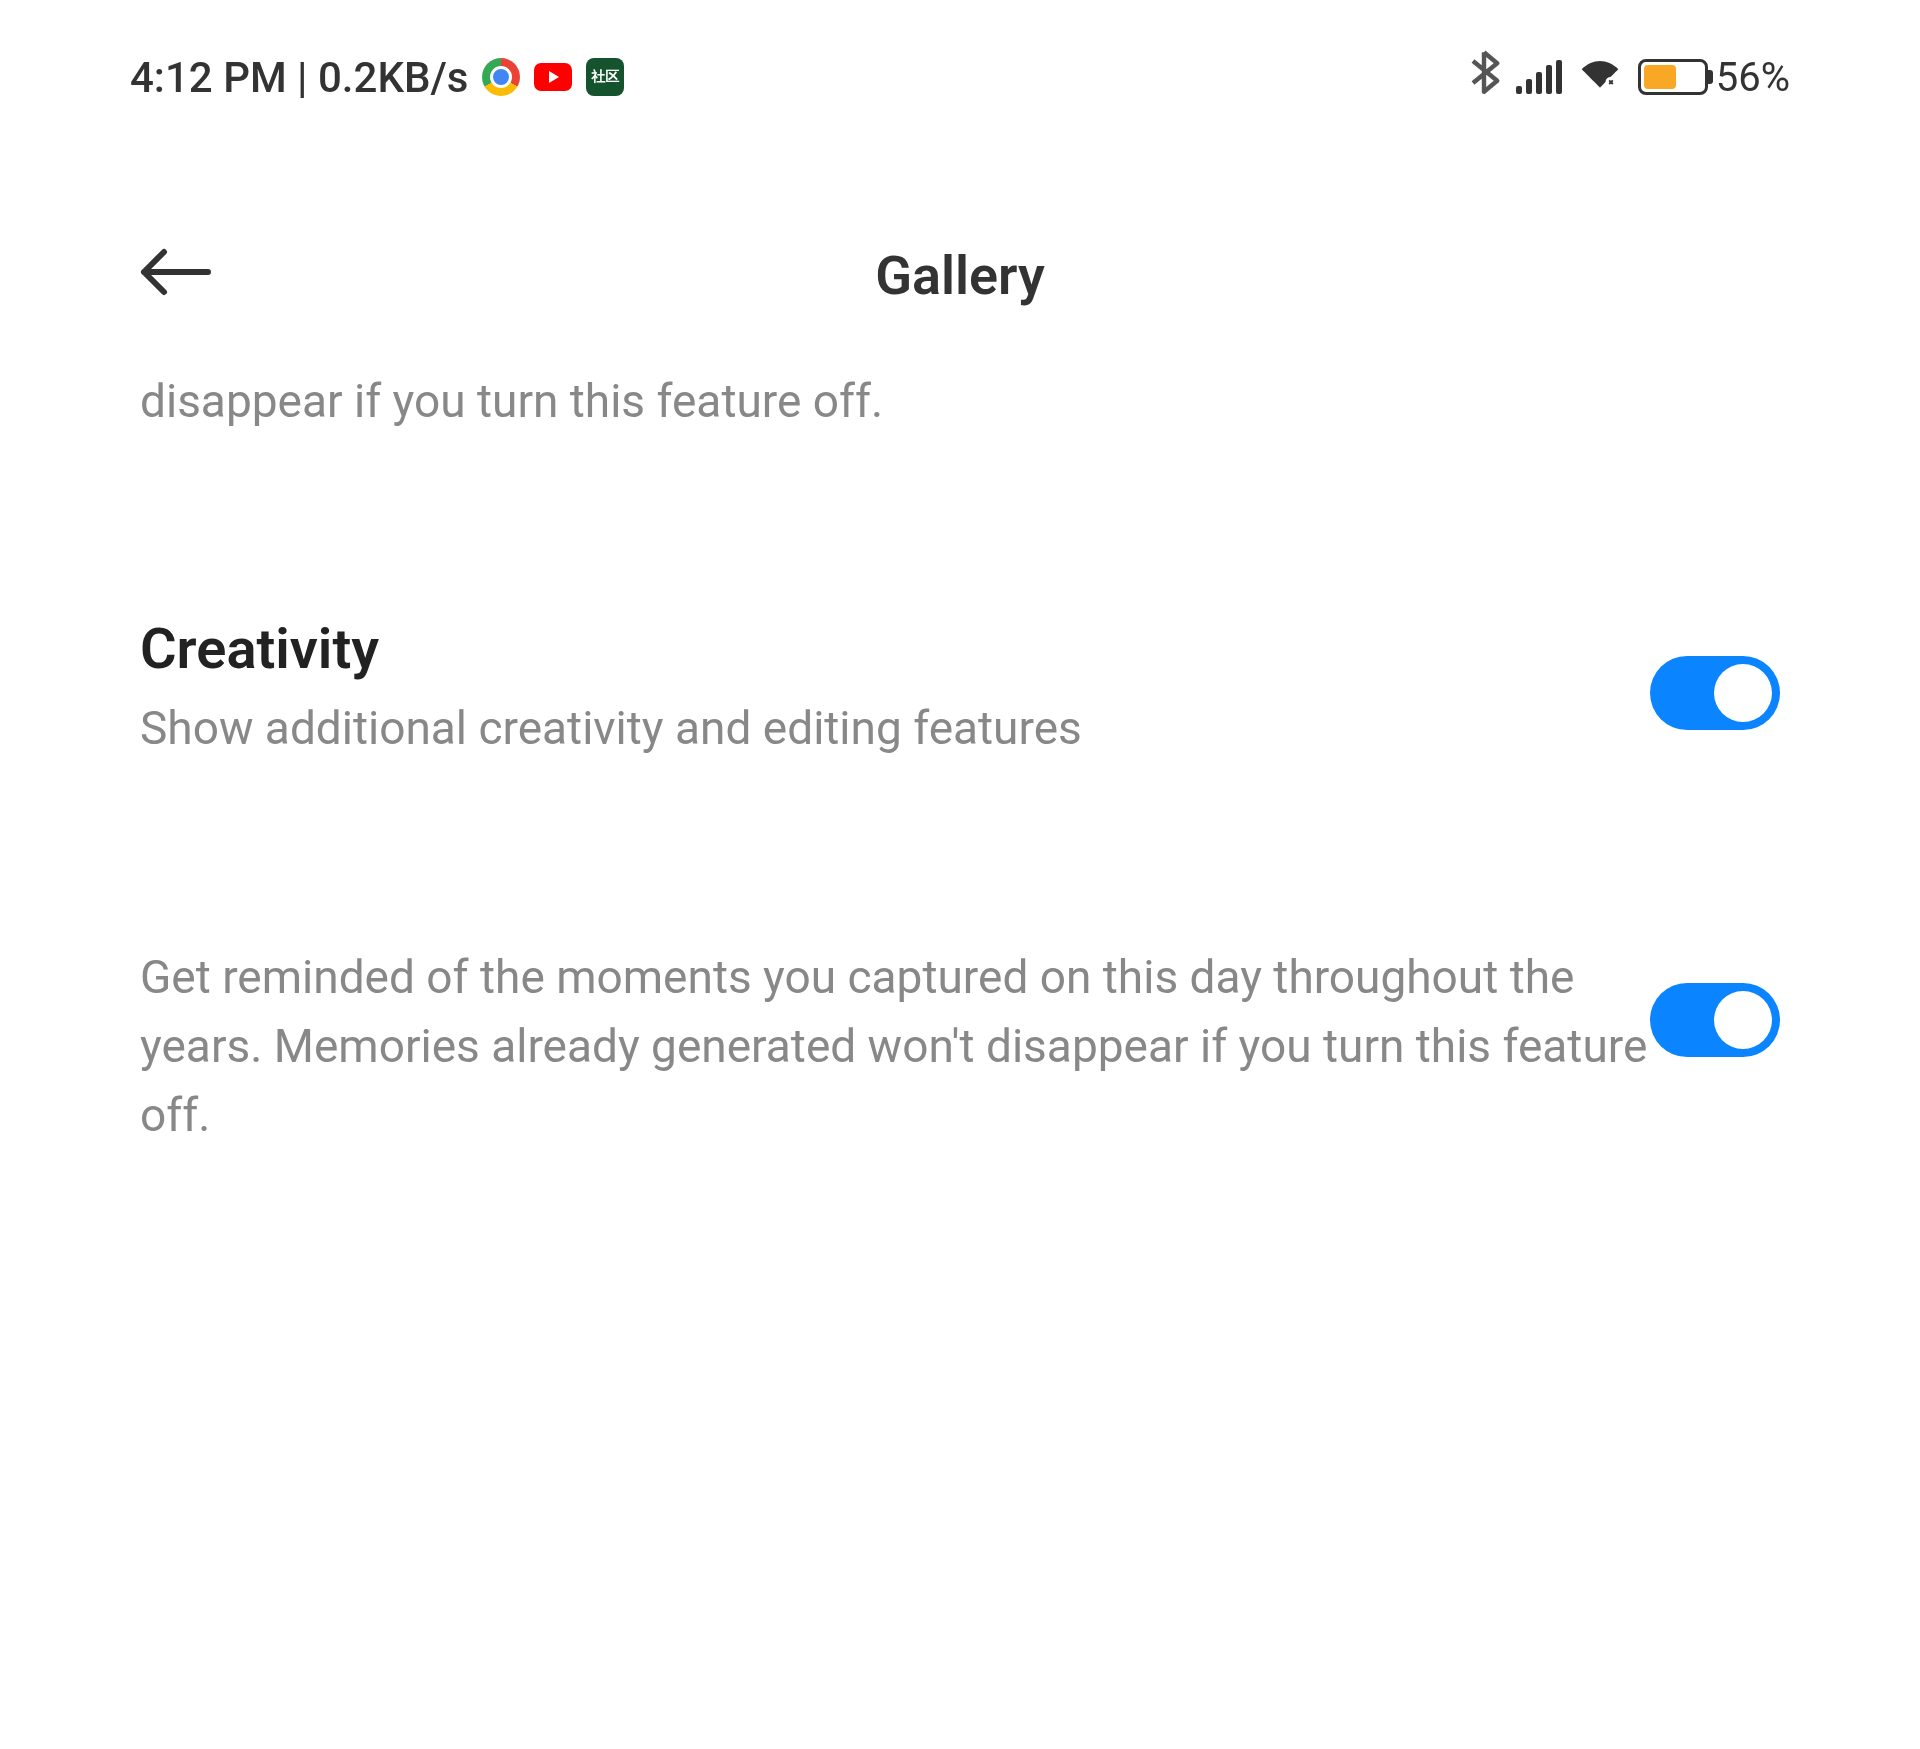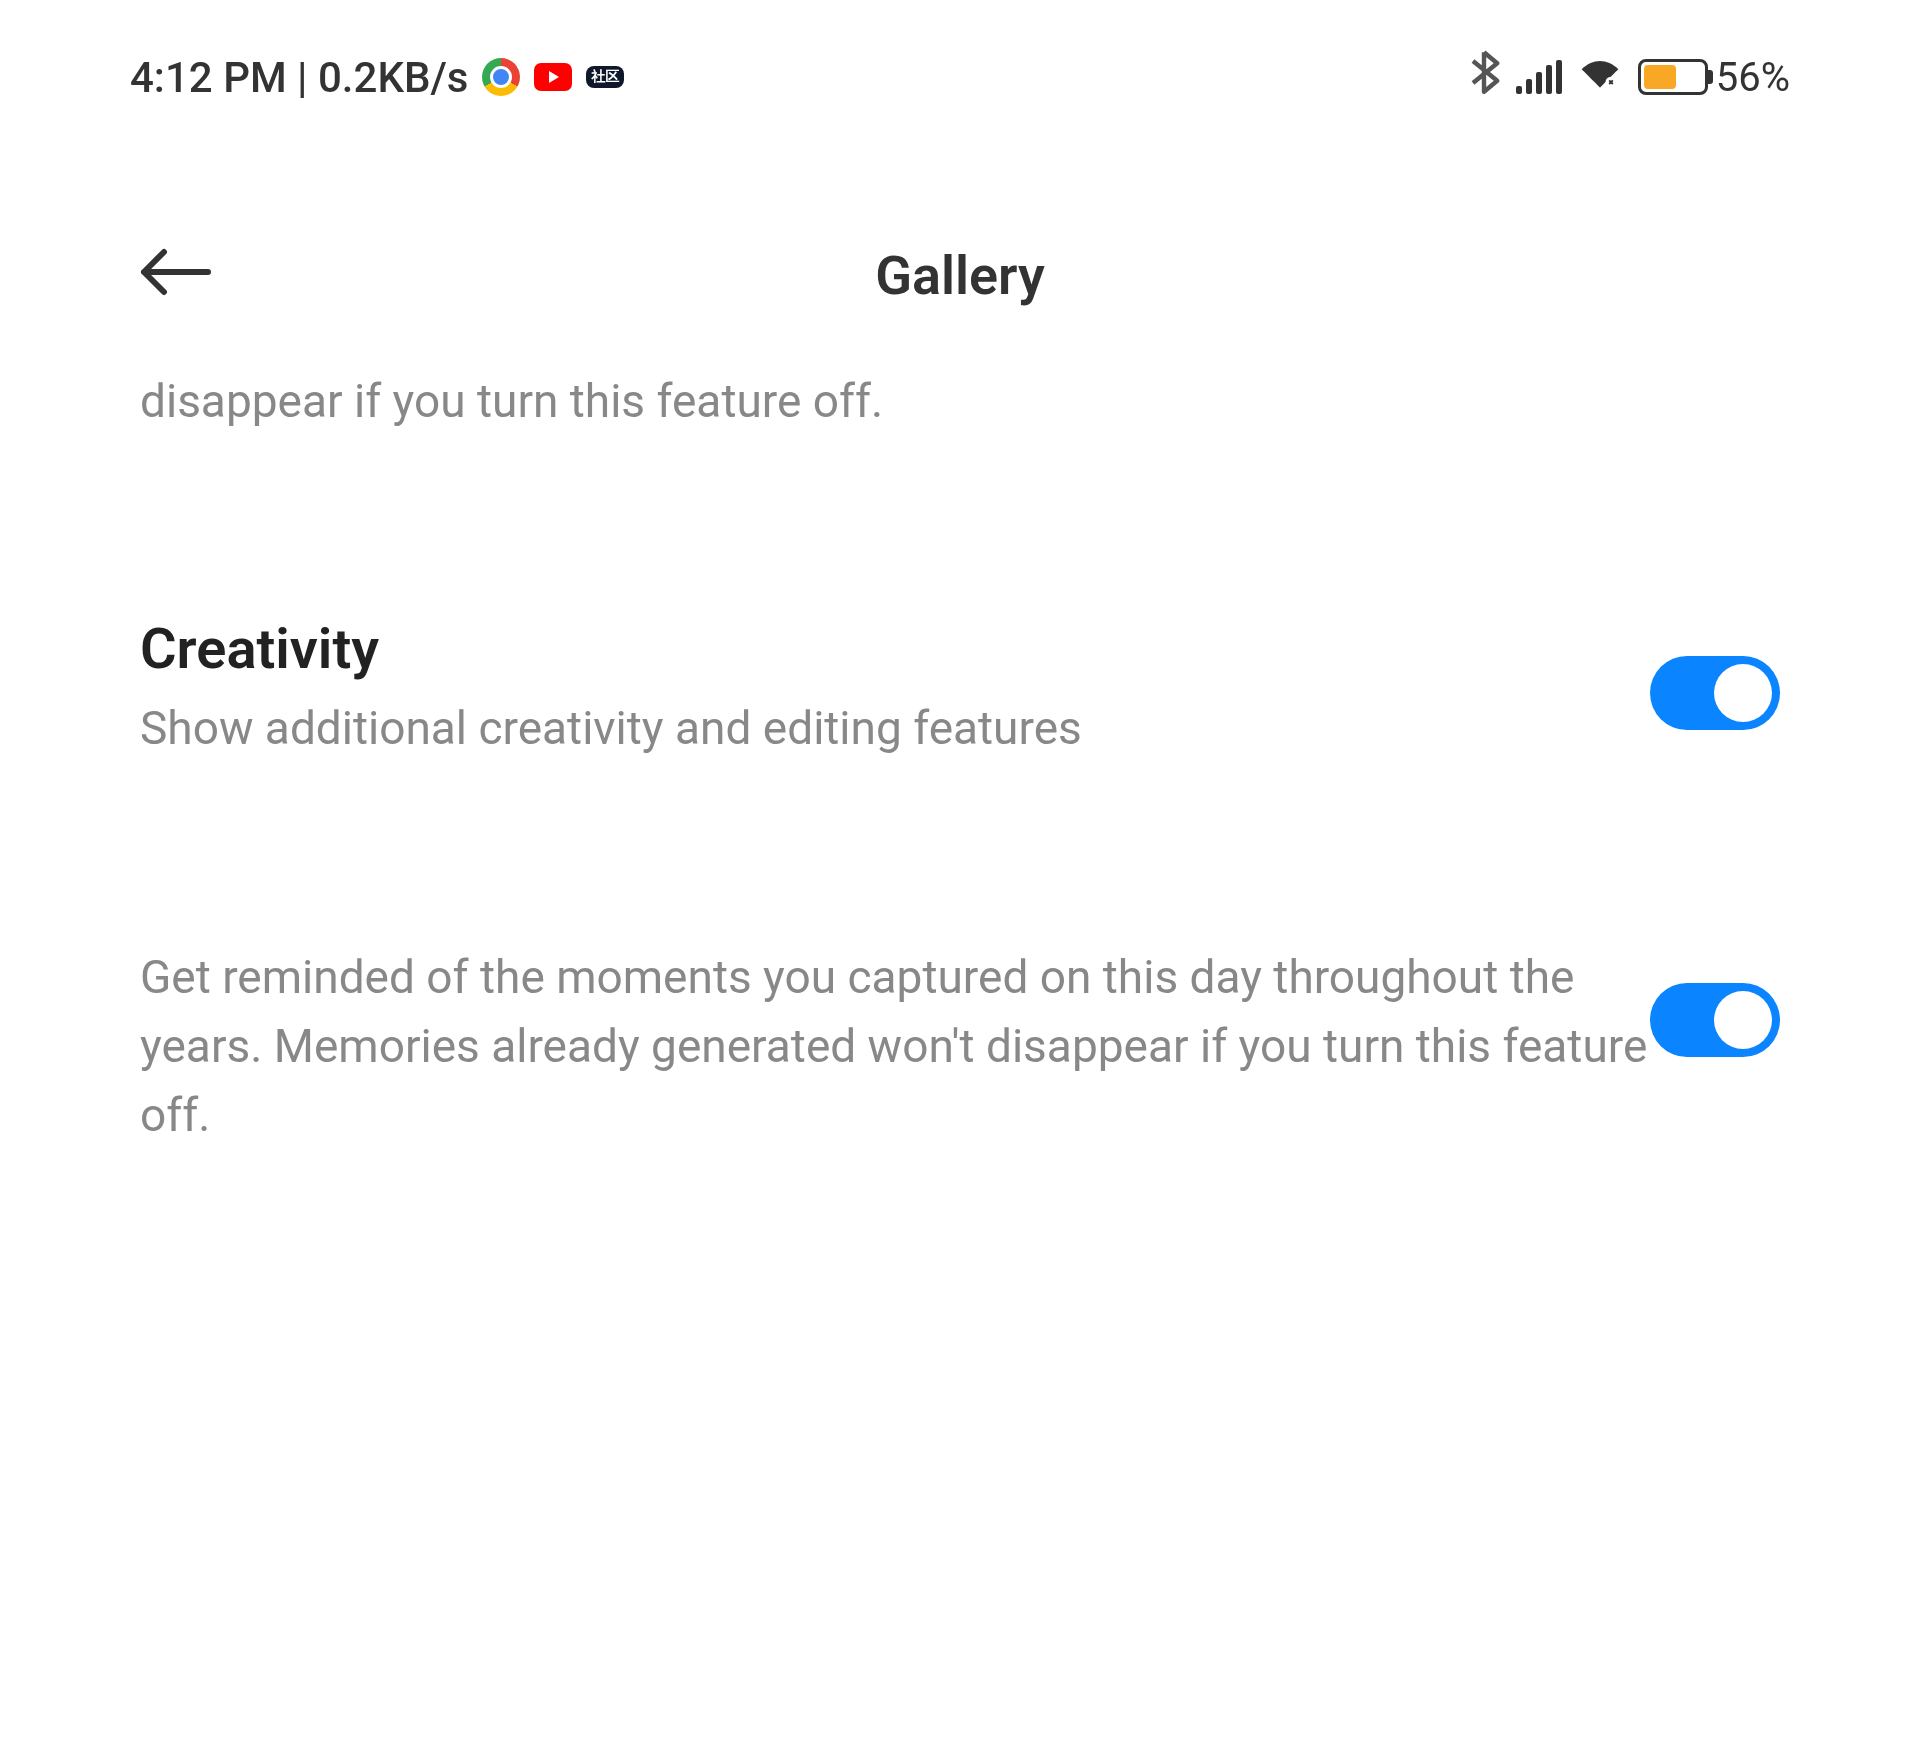--- a/index.html
+++ b/index.html
@@ -74,22 +74,22 @@
       left: 52%;
       transform: translate(-50%, -50%);
       width: 0;
       height: 0;
       border-left: 10px solid white;
       border-top: 6px solid transparent;
       border-bottom: 6px solid transparent;
     }
     .icon-miui {
       width: 38px;
-      height: 22px;
-      background: #0f172a;
+      height: 38px;
+      background: #14532d;
       border-radius: 8px;
       display: flex;
       align-items: center;
       justify-content: center;
       color: white;
       font-size: 14px;
       font-weight: bold;
     }
     .status-right {
       display: flex;

